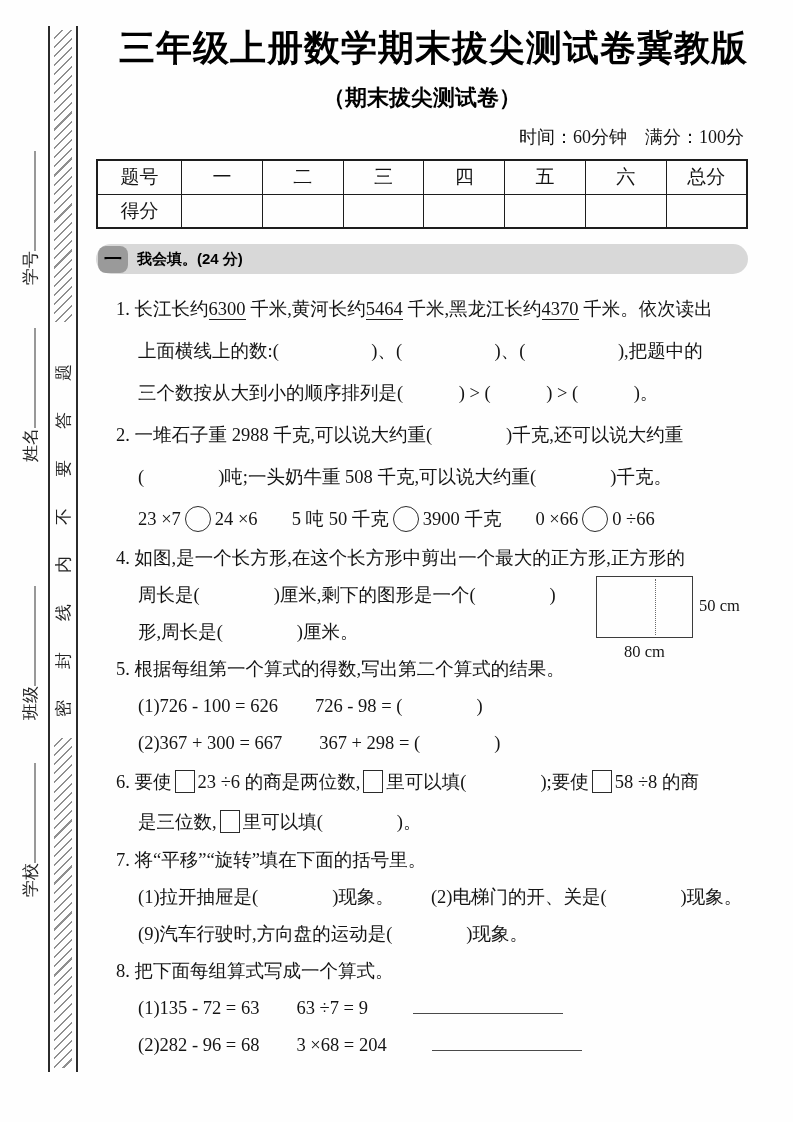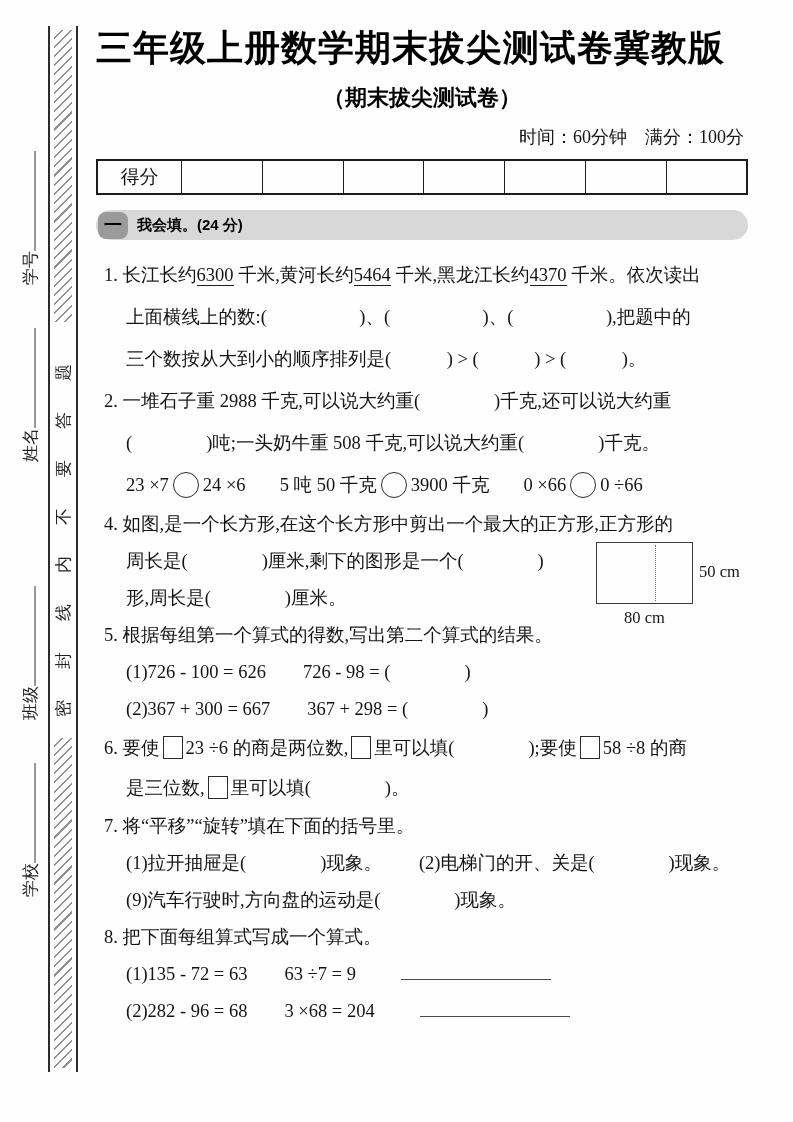--- a/index.html
+++ b/index.html
@@ -26,21 +26,21 @@
     white-space:nowrap; font-size:17px; letter-spacing:31px; color:#222;
   }
   .side-label {
     position:absolute; left:30px; white-space:nowrap; font-size:17px; color:#222;
     transform:translate(-50%,-50%) rotate(-90deg);
   }
   .label-line { display:inline-block; width:100px; height:1em; border-bottom:1.5px solid #333; vertical-align:baseline; }
   
   .main { position:absolute; left:96px; top:0; width:652px; }
   .title {
-    margin-top:24px; text-align:left; font-size:36px; font-weight:bold;
+    margin-top:24px; text-align:right; font-size:36px; font-weight:bold;
     font-family:"Liberation Sans","DejaVu Sans",sans-serif; color:#000; letter-spacing:1px;
   }
   .subtitle {
     margin-top:10px; text-align:center; font-size:22px; font-weight:bold;
     font-family:"Liberation Sans","DejaVu Sans",sans-serif; color:#000;
   }
   .info-line { margin-top:12px; text-align:right; font-size:18px; padding-right:4px; }
   table.score { width:100%; margin-top:10px; border-collapse:collapse; border:2.5px solid #1d1d1d; table-layout:fixed; }
   table.score td { border:1.5px solid #1d1d1d; height:34px; text-align:center; font-size:19px; }
   table.score td.first { width:13%; }
@@ -51,21 +51,21 @@
   }
   .sec-num {
     width:30px; height:27px; margin-left:2px; background:#9a9a9a; border-radius:8px;
     display:flex; align-items:center; justify-content:center;
     font-size:18px; font-weight:bold; color:#000;
   }
   .sec-title { margin-left:9px; font-size:15px; font-weight:bold; color:#000; }
   
   .questions { margin-top:14px; font-size:18.5px; }
   .q { position:relative; }
-  .ql { line-height:42px; padding-left:8px; white-space:nowrap; }
+  .ql { line-height:42px; padding-left:8px; white-space:nowrap;margin-left:12px; }
   .ql.cont, .ql.sub { padding-left:30px; }
   .lh-b .ql { line-height:37px; }
   .lh-c .ql { line-height:40px; }
   .und { border-bottom:1.5px solid #1d1d1d; }
   .circle {
     display:inline-block; width:26px; height:26px; border:1.5px solid #2b2b2b;
     border-radius:50%; vertical-align:-7px; margin:0 4px;
   }
   .box {
     display:inline-block; width:20px; height:23px; border:1.5px solid #2b2b2b;
@@ -96,20 +96,30 @@
   <div class="side-label" style="top:830px"><span>学校</span><span class="label-line"></span></div>
 
   <div class="main">
 
     <div class="title">三年级上册数学期末拔尖测试卷冀教版</div>
     <div class="subtitle">（期末拔尖测试卷）</div>
     <div class="info-line">时间：60分钟　满分：100分</div>
 
     <table class="score">
       <tbody>
+          <tr>
+        <td class="first">题号</td>
+        <td>一</td>
+        <td>二</td>
+        <td>三</td>
+        <td>四</td>
+        <td>五</td>
+        <td>六</td>
+        <td>总分</td>
+      </tr>
       <tr>
         <td class="first">得分</td>
         <td></td>
         <td></td>
         <td></td>
         <td></td>
         <td></td>
         <td></td>
         <td></td>
       </tr>

